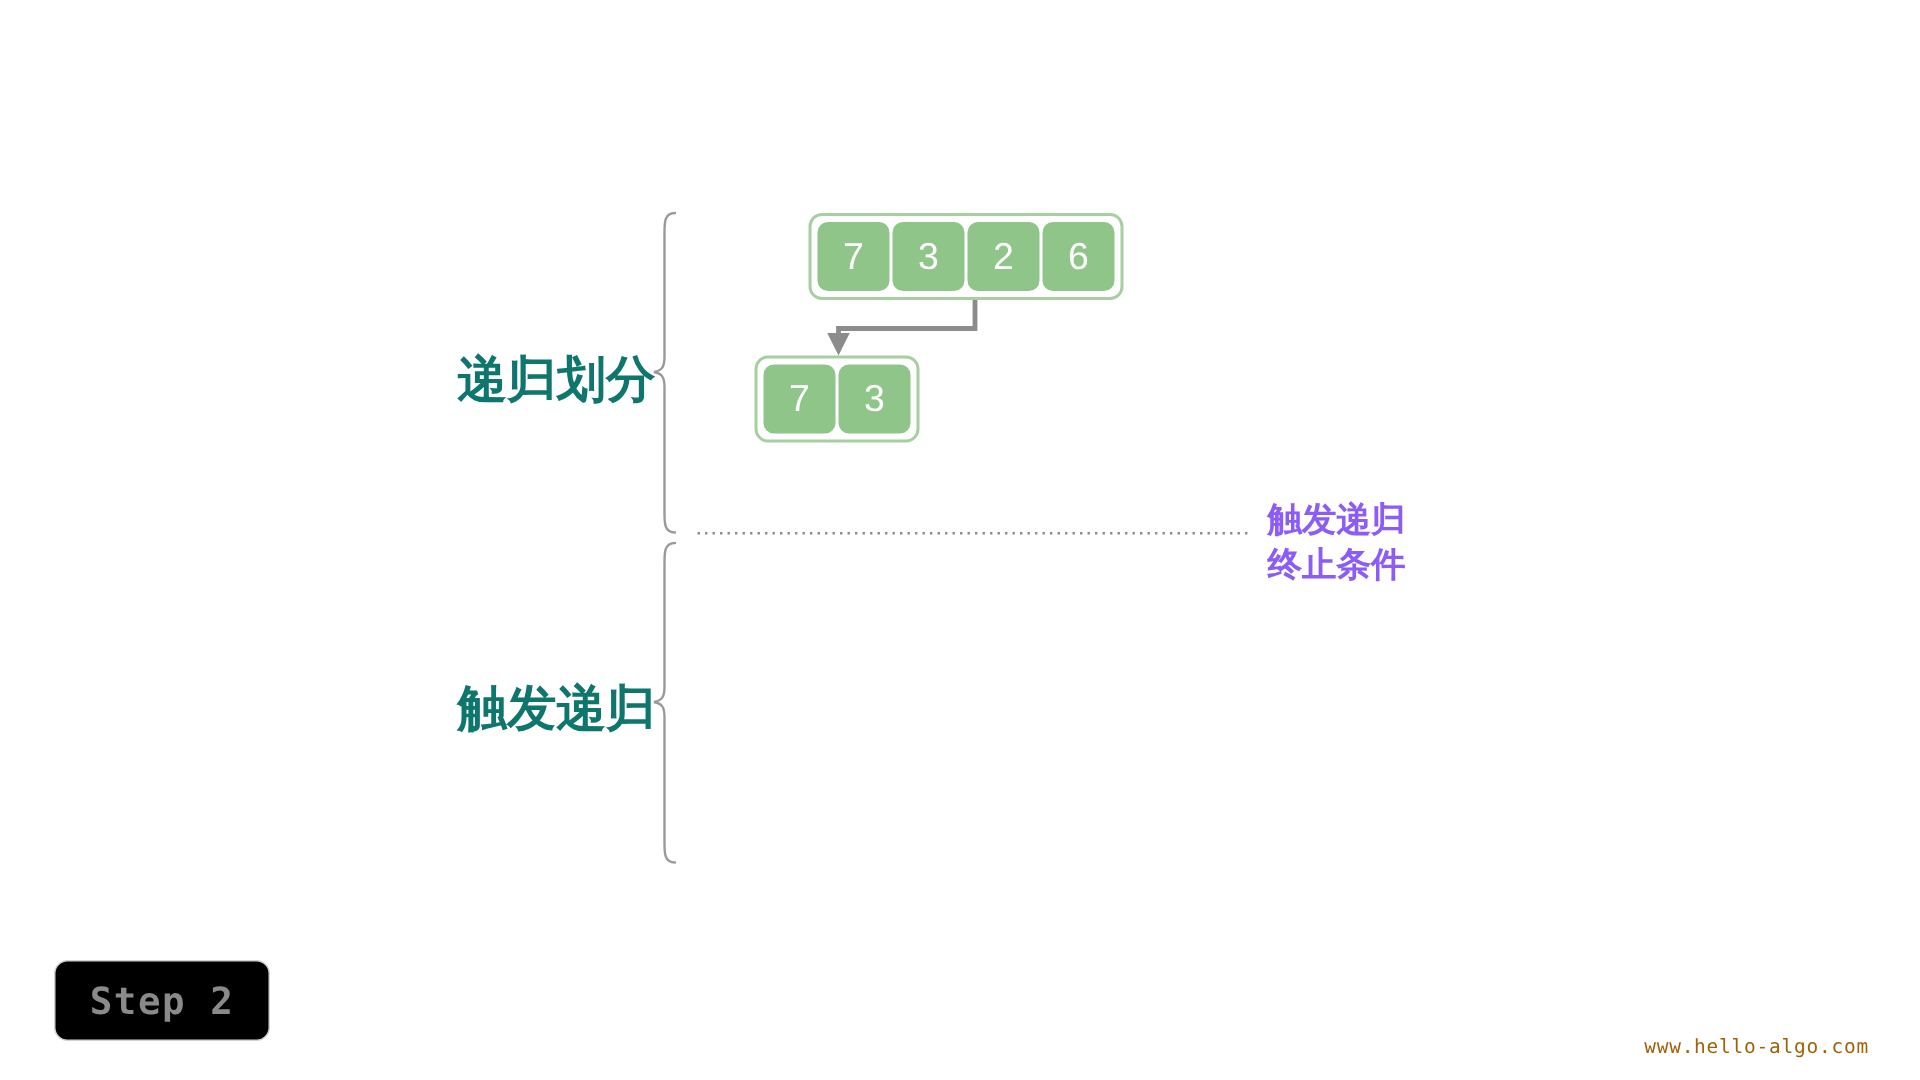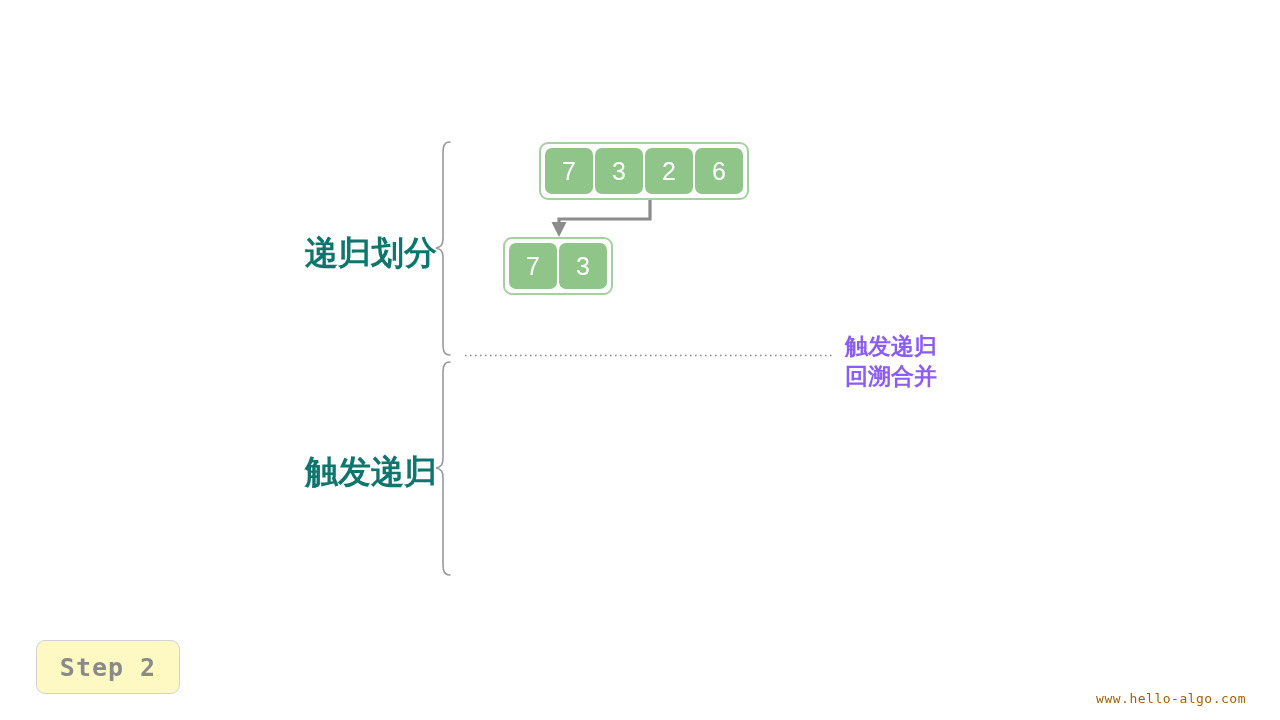--- a/index.html
+++ b/index.html
@@ -79,21 +79,21 @@
   
   .step-badge {
     position: absolute;
     left: 36px;
     top: 640px;
     width: 144px;
     height: 54px;
     box-sizing: border-box;
     border: 1px solid #d2d2d2;
     border-radius: 9px;
-    background: #fef9c3;
+    background: #000000;
     display: flex;
     align-items: center;
     justify-content: center;
     font-family: "DejaVu Sans Mono", "Liberation Mono", monospace;
     font-weight: bold;
     font-size: 25px;
     color: #8a8a8a;
     letter-spacing: 1px;
   }
 
@@ -137,21 +137,21 @@
     <path d="M 650,197 L 650,219 L 559,219 L 559,226" fill="none" stroke="#8c8c8c" stroke-width="3.2" stroke-linecap="butt" stroke-linejoin="miter"></path>
     <polygon points="559,237 551.5,222 566.5,222" fill="#8c8c8c"></polygon>
   </g>
 </svg>
 
 <div class="section-label" id="label-divide">递归划分</div>
 <div class="section-label" id="label-merge">触发递归</div>
 
 <div class="annotation">
   <div>触发递归</div>
-  <div>回溯合并</div>
+  <div>终止条件</div>
 </div>
 
 <div class="array-wrap" id="array-top">
   <div class="cell">7</div>
   <div class="cell">3</div>
   <div class="cell">2</div>
   <div class="cell">6</div>
 </div>
 
 <div class="array-wrap" id="array-left">

